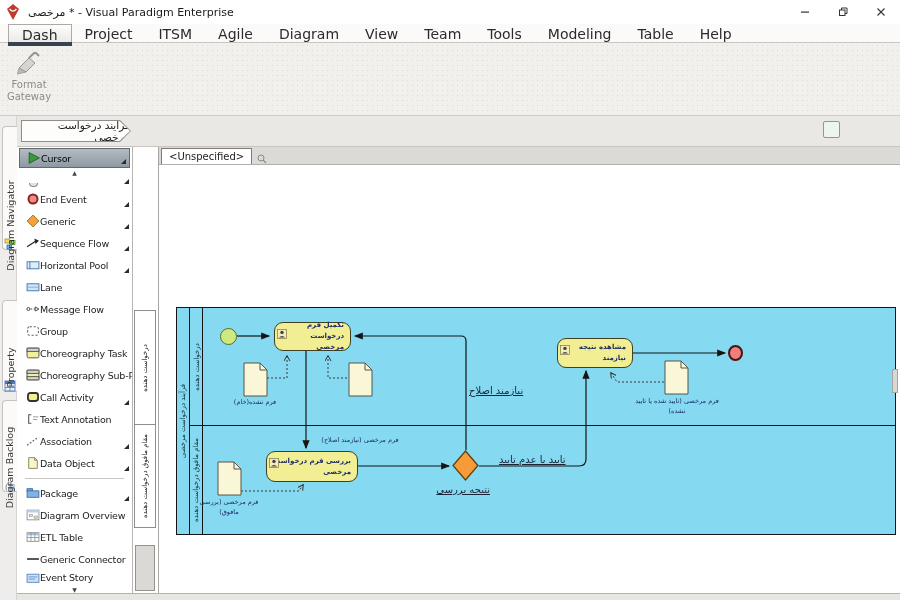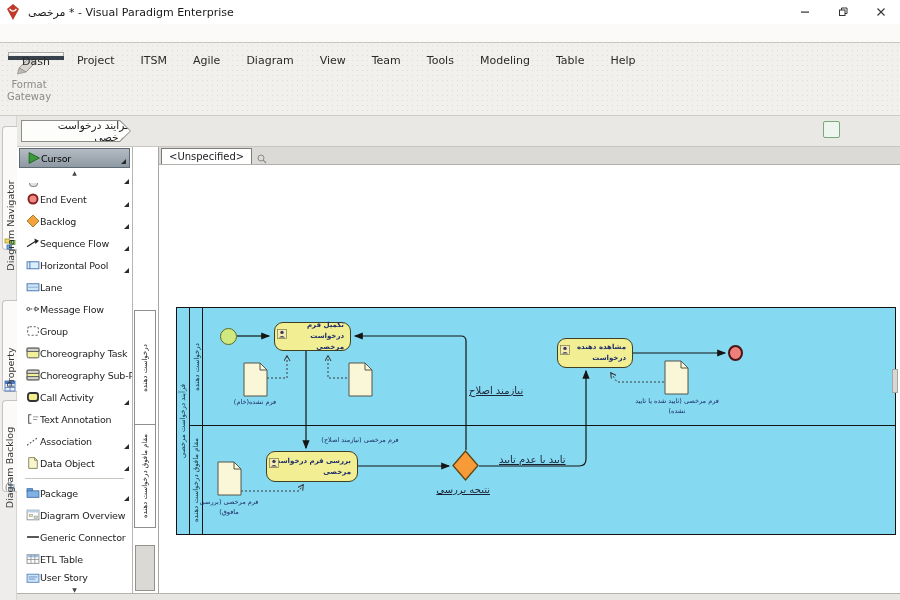--- a/index.html
+++ b/index.html
@@ -9,21 +9,21 @@
 
   
   .titlebar{height:24px;background:#fff;display:flex;align-items:center;padding-left:6px;}
   .vp-logo{width:14px;height:16px;display:inline-flex;}
   .title-text{font-size:11px;color:#1a1a1a;margin-left:8px;}
   .win-controls{margin-left:auto;display:flex;}
   .win-btn{width:38px;height:22px;display:flex;align-items:center;justify-content:center;cursor:default;}
 
   
   .menubar{height:18px;background:#fbfaf8;display:flex;align-items:stretch;padding-left:8px;position:relative;z-index:5;}
-  .menu-tab{font-size:11px;color:#2b2b2b;padding:2px 13px 1px;white-space:nowrap;margin-top:28px;}
+  .menu-tab{font-size:14px;color:#2b2b2b;padding:2px 13px 1px;white-space:nowrap;}
   .menu-tab.active{background:linear-gradient(#fdfdfd,#eceae7);border:1px solid #adaaa6;border-bottom:none;box-shadow:0 4px 0 #37424c;}
 
   
   .ribbon{height:74px;background:#f2f0ed;border-top:1px solid #c9c6c2;border-bottom:1px solid #cfccc8;
     background-image:radial-gradient(circle,#dedbd6 0.8px,transparent 0.9px);background-size:5px 5px;position:relative;}
   .fmt-btn{position:absolute;left:6px;top:6px;width:46px;height:62px;display:flex;flex-direction:column;align-items:center;gap:2px;}
   .fmt-btn .bicon{width:26px;height:26px;margin-top:2px;}
   .fmt-btn .blabel{font-size:10px;color:#8e8b88;text-align:center;line-height:1.2;}
 
   
@@ -255,21 +255,21 @@
             </span>
             <span class="plabel">End Event</span>
             <span class="fly"></span>
           </div>
           <div class="prow">
             <span class="picon">
               <svg viewBox="0 0 13 13">
                 <path d="M6.5,1 L12,6.5 L6.5,12 L1,6.5 Z" fill="#f6a13c" stroke="#9a7a20" stroke-width="0.9"></path>
               </svg>
             </span>
-            <span class="plabel">Backlog</span>
+            <span class="plabel">Generic</span>
             <span class="fly"></span>
           </div>
           <div class="prow">
             <span class="picon">
               <svg viewBox="0 0 13 13">
                 <path d="M1,10 L8.5,5.2" stroke="#222" stroke-width="1.1"></path>
                 <path d="M7.8,2.4 L12,4.4 L8.8,7.4 Z" fill="#222"></path>
               </svg>
             </span>
             <span class="plabel">Sequence Flow</span>
@@ -383,50 +383,50 @@
           <div class="prow">
             <span class="picon">
               <svg viewBox="0 0 13 13">
                 <rect x="1" y="2" width="11" height="9" fill="#fff" stroke="#888" stroke-width="0.8"></rect>
                 <rect x="1" y="2" width="11" height="2.2" fill="#b8cfe8"></rect>
                 <rect x="3" y="6" width="3" height="2" fill="#efe9a0" stroke="#999" stroke-width="0.6"></rect>
                 <rect x="7.5" y="7.5" width="3" height="2" fill="#cfe4c0" stroke="#999" stroke-width="0.6"></rect>
               </svg>
             </span>
             <span class="plabel">Diagram Overview</span>
-          </div>
-          <div class="prow">
-            <span class="picon">
-              <svg viewBox="0 0 13 13">
-                <line x1="1" y1="6.5" x2="12" y2="6.5" stroke="#222" stroke-width="1.4"></line>
-              </svg>
-            </span>
-            <span class="plabel">Generic Connector</span>
           </div>
           <div class="prow">
             <span class="picon">
               <svg viewBox="0 0 13 13">
                 <rect x="1" y="2.5" width="11" height="8" fill="#fff" stroke="#888" stroke-width="0.8"></rect>
                 <rect x="1" y="2.5" width="11" height="2.4" fill="#9fc0e0"></rect>
                 <line x1="4.6" y1="2.5" x2="4.6" y2="10.5" stroke="#888" stroke-width="0.7"></line>
                 <line x1="8.2" y1="2.5" x2="8.2" y2="10.5" stroke="#888" stroke-width="0.7"></line>
                 <line x1="1" y1="7" x2="12" y2="7" stroke="#888" stroke-width="0.7"></line>
               </svg>
             </span>
             <span class="plabel">ETL Table</span>
           </div>
+          <div class="prow">
+            <span class="picon">
+              <svg viewBox="0 0 13 13">
+                <line x1="1" y1="6.5" x2="12" y2="6.5" stroke="#222" stroke-width="1.4"></line>
+              </svg>
+            </span>
+            <span class="plabel">Generic Connector</span>
+          </div>
           <div class="prow puser">
             <span class="picon">
               <svg viewBox="0 0 13 13">
                 <rect x="1" y="3" width="11" height="7.5" fill="#cfe3f7" stroke="#5a8ac5" stroke-width="0.9"></rect>
                 <line x1="2.5" y1="5.5" x2="10.5" y2="5.5" stroke="#5a8ac5" stroke-width="0.8"></line>
                 <line x1="2.5" y1="7.5" x2="8.5" y2="7.5" stroke="#5a8ac5" stroke-width="0.8"></line>
               </svg>
             </span>
-            <span class="plabel">User Story</span>
+            <span class="plabel">Event Story</span>
           </div>
           <div class="pscroll">▼</div>
         </div>
 
       <div class="lanestrip">
         <div class="lanecell" style="top:163px;height:115px;">
           <span class="vtext">درخواست دهنده</span>
         </div>
         <div class="lanecell" style="top:277px;height:104px;">
           <span class="vtext">مقام مافوق درخواست دهنده</span>
@@ -499,21 +499,21 @@
           </div>
 
           <div class="task" style="left:398px;top:173px;width:76px;height:30px;">
             <span class="pbadge">
               <svg viewBox="0 0 10 10">
                   <rect x="0.5" y="0.5" width="9" height="9" fill="#f5edb0" stroke="#7a7a4a" stroke-width="0.7"></rect>
                   <circle cx="5" cy="3.4" r="1.7" fill="#3a3a5a"></circle>
                   <path d="M1.8,8.6 Q5,5.4 8.2,8.6 Z" fill="#3a3a5a"></path>
                 </svg>
             </span>
-            <span class="tlabel">مشاهده دهنده درخواست</span>
+            <span class="tlabel">مشاهده نتیجه نیازمند</span>
           </div>
 
           <div class="task" style="left:107px;top:286px;width:92px;height:31px;">
             <span class="pbadge">
               <svg viewBox="0 0 10 10">
                   <rect x="0.5" y="0.5" width="9" height="9" fill="#f5edb0" stroke="#7a7a4a" stroke-width="0.7"></rect>
                   <circle cx="5" cy="3.4" r="1.7" fill="#3a3a5a"></circle>
                   <path d="M1.8,8.6 Q5,5.4 8.2,8.6 Z" fill="#3a3a5a"></path>
                 </svg>
             </span>

